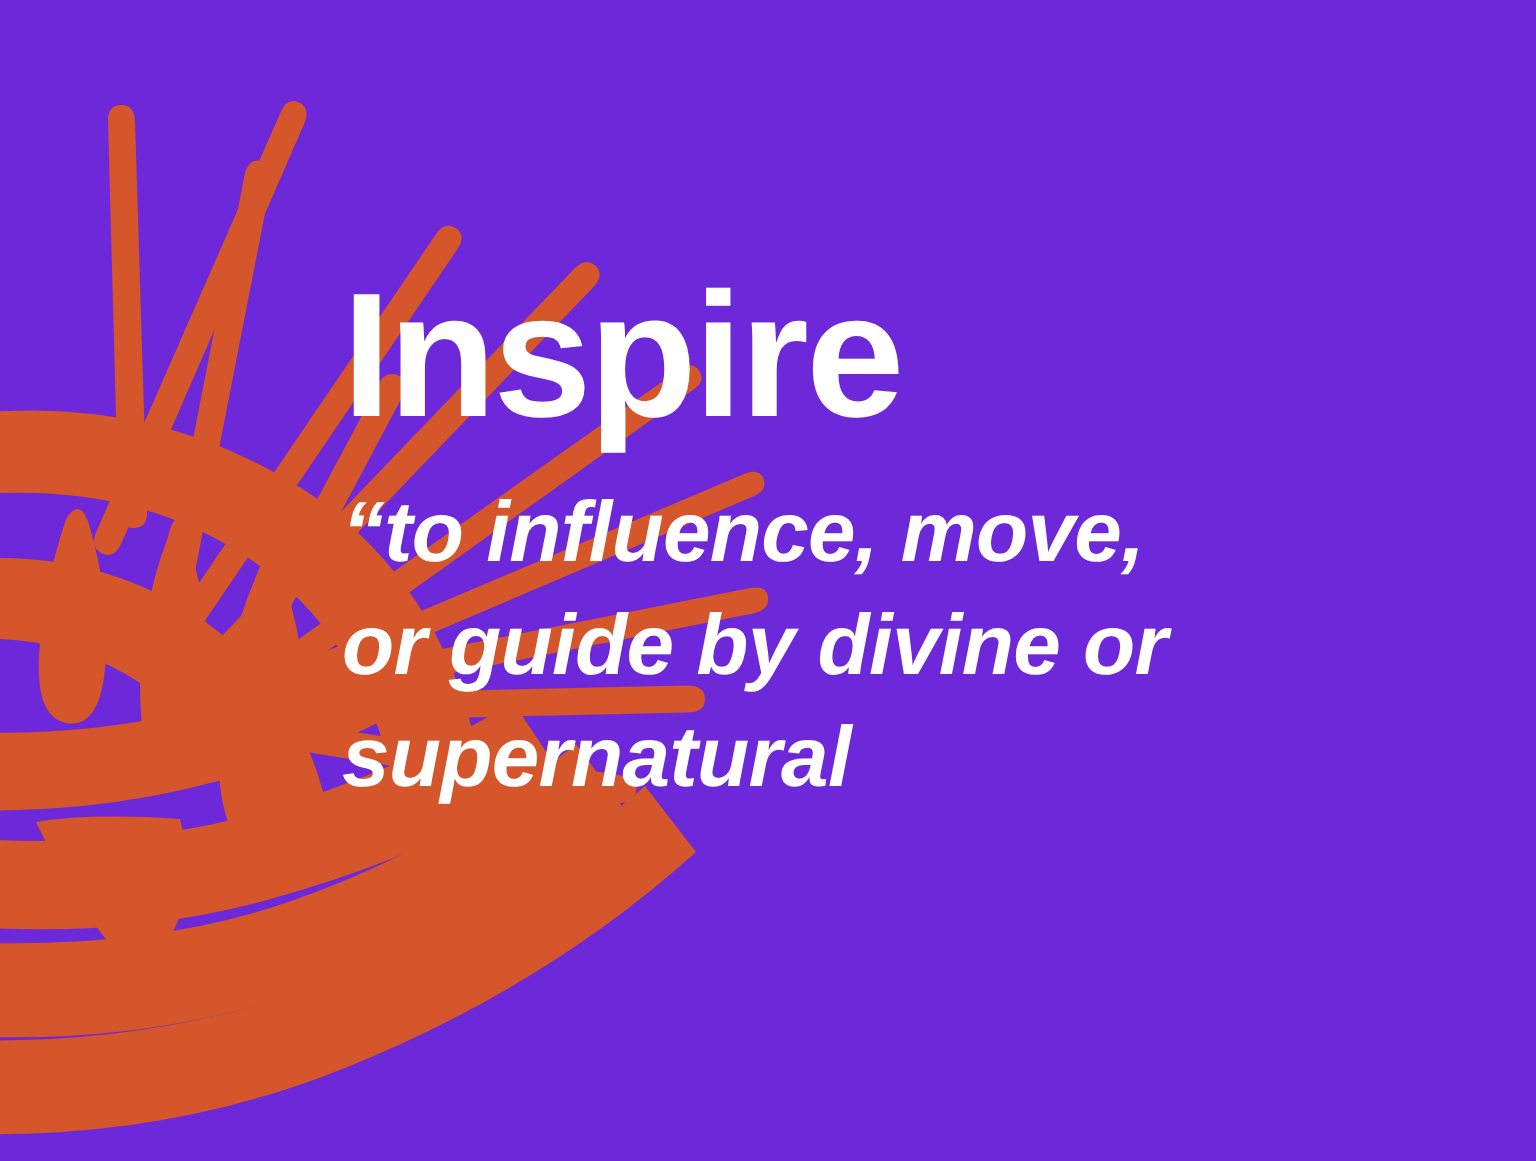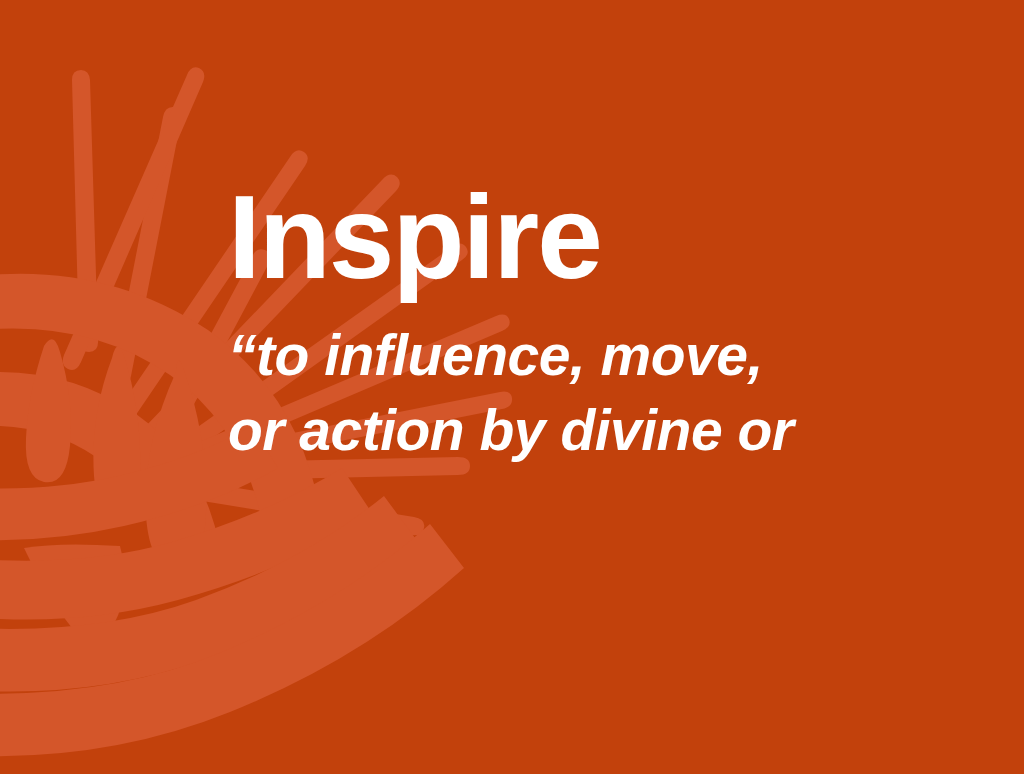--- a/index.html
+++ b/index.html
@@ -5,21 +5,21 @@
   html, body {
     margin: 0;
     padding: 0;
     background: #ffffff;
   }
   #slide {
     position: relative;
     width: 1024px;
     height: 774px;
     overflow: hidden;
-    background: #c2410c;
+    background: #6d28d9;
     font-family: "Liberation Sans", sans-serif;
   }
   #sun-motif {
     position: absolute;
     left: 0;
     top: 0;
     width: 1024px;
     height: 774px;
     pointer-events: none;
   }
@@ -100,17 +100,18 @@
         <path d="M-60 486 q100 8 178 -10 q78 -18 134 -50 l26 42 q-66 38 -154 58 q-88 20 -184 12 z"></path>
       </g>
 
     </g>
   </svg>
 
   <div id="text-block">
     <h1 id="title">Inspire</h1>
     <blockquote id="quote">
       <span class="quote-line">“to influence, move,</span>
-      <span class="quote-line">or action by divine or</span>
+      <span class="quote-line">or guide by divine or</span>
+      <span class="quote-line">supernatural</span>
     </blockquote>
   </div>
 
 </div>
 
 </body></html>

